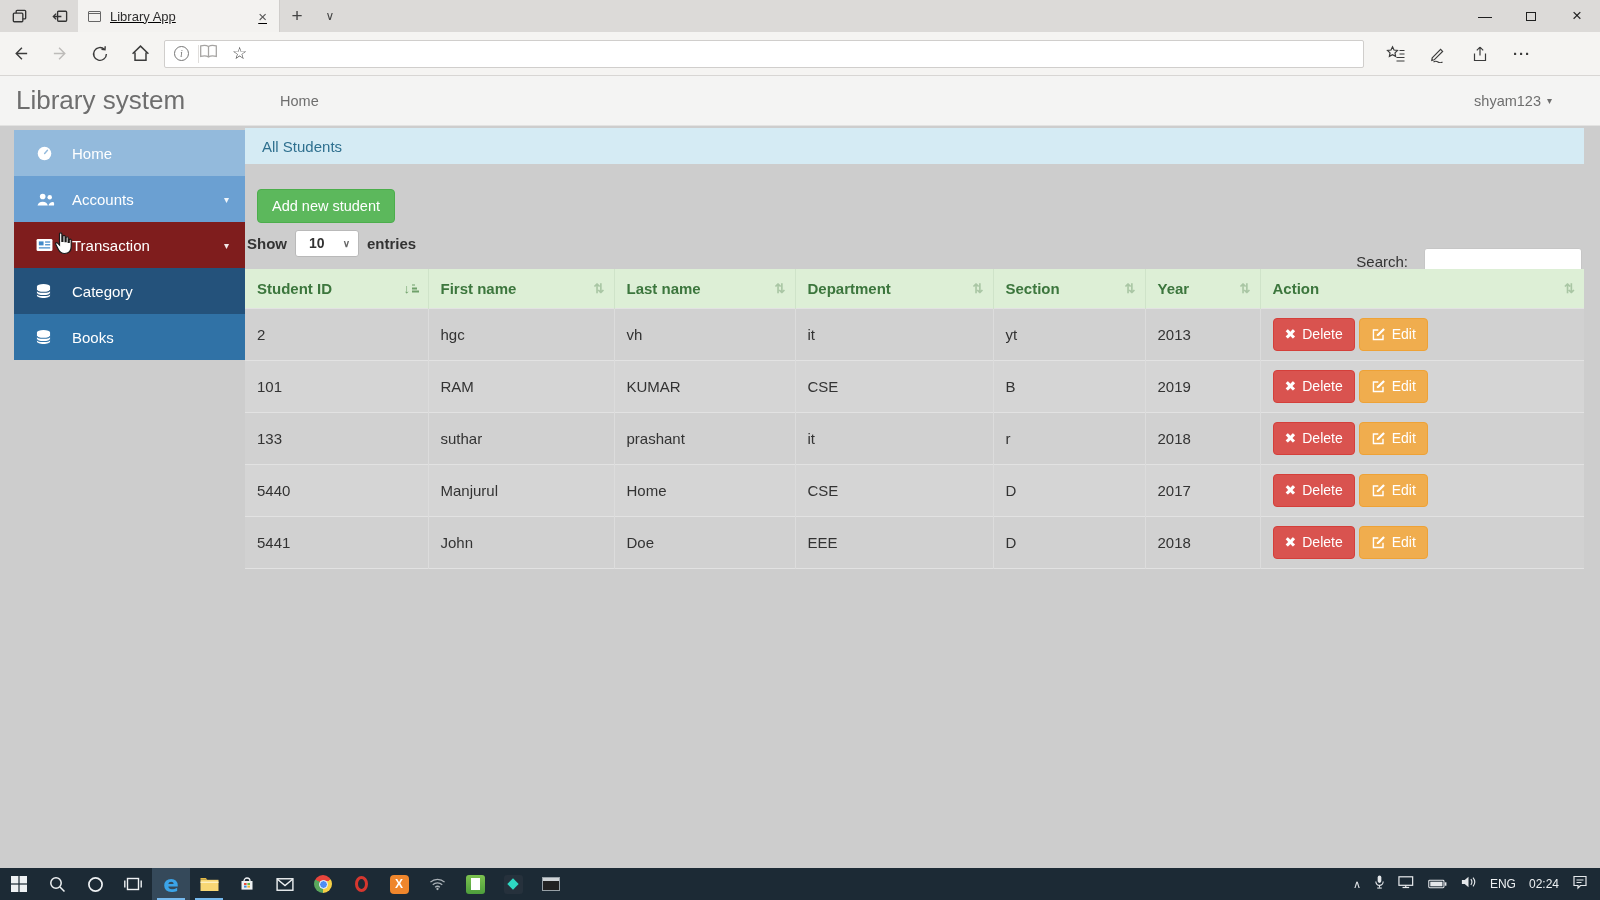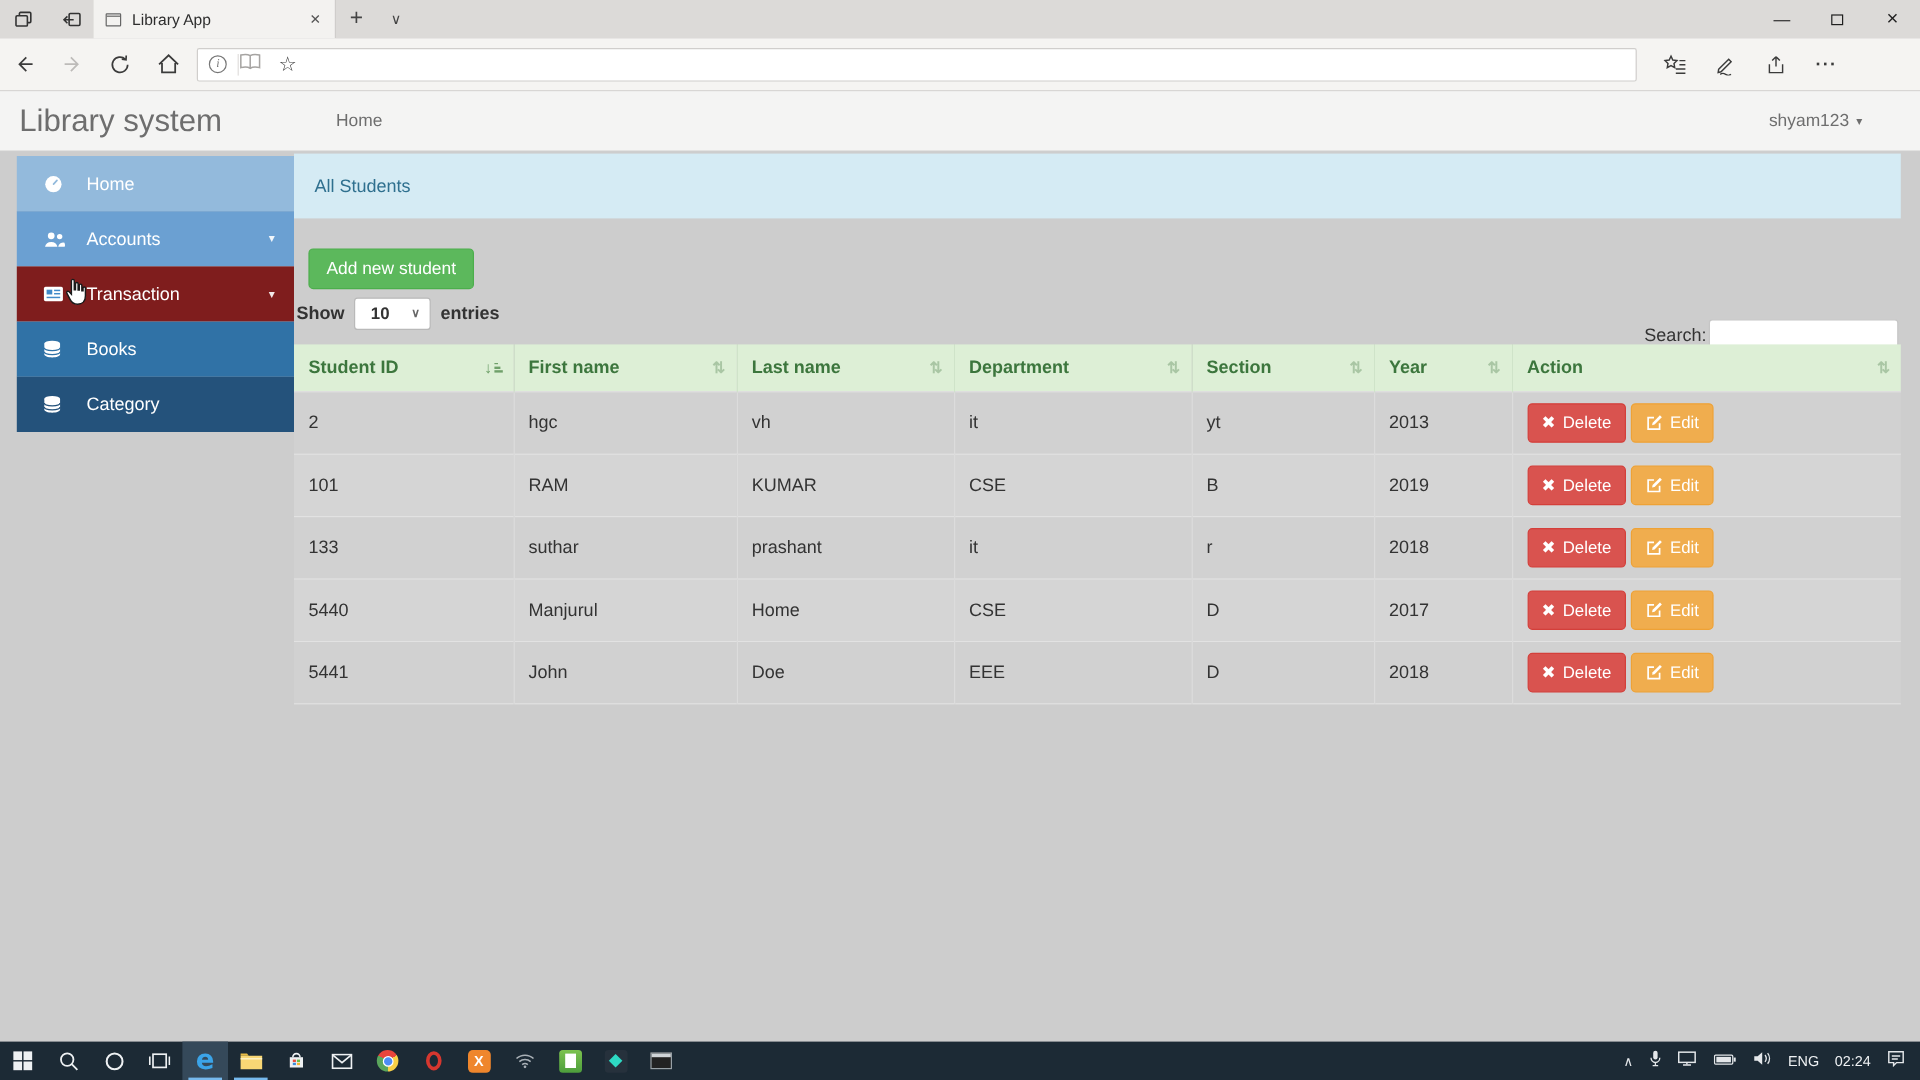--- a/index.html
+++ b/index.html
@@ -6,21 +6,21 @@
   html,body { width:1600px; height:900px; background:#000; }
   .window { position:relative; width:1600px; height:900px; overflow:hidden;
             font-family:"Liberation Sans", sans-serif; background:#cdcdcd; }
 
   
   .titlebar { position:absolute; top:0; left:0; right:0; height:32px;
               background:#dcdad8; display:flex; align-items:stretch; }
   .tb-icons { display:flex; align-items:center; padding:0 6px; gap:14px; }
   .tb-iconbtn { width:26px; height:26px; display:flex; align-items:center; justify-content:center; }
   .tab { width:202px; background:#f3f2f0; display:flex; align-items:center;
-         padding:0 10px; gap:9px; border-right:1px solid #cfcdcb; }
+         padding:0 10px; gap:9px; border-right:1px solid #cfcdcb;text-decoration:underline; }
   .tab-favicon { width:13px; height:11px; border:1.4px solid #666; border-radius:1px; position:relative; flex:none;}
   .tab-favicon::before { content:""; position:absolute; left:0; right:0; top:1.5px; height:1.4px; background:#666; }
   .tab-title { font-size:13px; color:#2e2e2e; flex:1; white-space:nowrap; overflow:hidden; }
   .tab-close { font-size:15px; color:#555; padding:0 2px; line-height:1; }
   .newtab-btn { width:34px; display:flex; align-items:center; justify-content:center;
                 font-size:19px; color:#444; font-weight:300;}
   .tabmenu-btn { width:32px; display:flex; align-items:center; justify-content:center;
                  font-size:12px; color:#444; }
   .tb-spacer { flex:1; }
   .winctl { display:flex; }
@@ -66,31 +66,31 @@
   .sidebar { position:absolute; left:14px; top:4px; width:231px; }
   .side-item { height:46px; display:flex; align-items:center; color:#fff; font-size:15px;
                padding:0 16px 0 22px; position:relative; }
   .side-item .s-ico { width:24px; margin-right:12px; display:flex; align-items:center; flex:none;}
   .side-item .s-caret { position:absolute; right:16px; font-size:10px; color:rgba(255,255,255,.9); }
   .s0 { background:#93badc; } .s1 { background:#6ba0d2; } .s2 { background:#7f1d1d; }
   .s3 { background:#3072a6; } .s4 { background:#24527b; }
 
   
   .panel { position:absolute; left:245px; top:2px; width:1339px; }
-  .panel-heading { height:54px; background:#d5ebf4; color:#2f708f; font-size:15px;
+  .panel-heading { height:36px; background:#d5ebf4; color:#2f708f; font-size:15px;
                    display:flex; align-items:center; padding-left:17px; }
   .add-btn { margin:25px 0 0 12px; display:inline-flex; align-items:center; height:34px;
              background:#5cb85c; border:1px solid #4cae4c; border-radius:4px; color:#fff;
              font-size:14.5px; padding:0 14px; }
   .controls-row { margin-top:6px; height:28px; display:flex; align-items:center; padding:0 2px; }
   .controls-left { display:flex; align-items:center; gap:8px; font-size:15px; color:#333;font-weight:bold; }
   .fake-select { width:64px; height:27px; background:#fff; border:1px solid #b9b9b9; border-radius:3px;
                  display:flex; align-items:center; padding:0 8px 0 13px; font-size:14px; color:#333; }
   .fake-select .chev { margin-left:auto; font-size:10px; color:#666; }
-  .controls-right { margin-left:auto; display:flex; align-items:center; gap:2px;
+  .controls-right { margin-left:auto; display:flex; align-items:center; gap:16px;
                     font-size:15px; color:#333;margin-top:37px; }
   .search-input { width:158px; height:27px; border:1px solid #c6c6c6; border-radius:3px;
                   background:#fff; font-size:14px; padding:0 8px; outline:none;
                   font-family:"Liberation Sans", sans-serif;}
 
   
   table.students { margin-top:12px; width:1339px; border-collapse:collapse; table-layout:fixed; }
   .students th { background:#ddefd6; color:#3c763d; font-size:15px; text-align:left;
                  height:39px; padding:0 10px 0 12px; border-right:1px solid #cfe3c9;
                  position:relative; font-weight:bold; }
@@ -291,39 +291,39 @@
               <rect x=".6" y=".6" width="16.8" height="12.8" rx="1.5" fill="#fff"></rect>
               <rect x="3" y="3.2" width="5" height="4.2" fill="#428ac9"></rect>
               <rect x="9.6" y="3.2" width="5.4" height="1.3" fill="#428ac9"></rect>
               <rect x="9.6" y="6.1" width="5.4" height="1.3" fill="#428ac9"></rect>
               <rect x="3" y="9.4" width="12" height="1.3" fill="#428ac9"></rect>
             </svg>
         </span>
         <span>Transaction</span>
         <span class="s-caret">▾</span>
       </div>
+      <div class="side-item s4">
+        <span class="s-ico">
+          <svg width="15" height="16" viewBox="0 0 16 16">
+              <ellipse cx="8" cy="3" rx="7" ry="2.5" fill="#fff"></ellipse>
+              <path d="M1 3 V12.8 c0 1.4 3.1 2.6 7 2.6 s7 -1.2 7 -2.6 V3z" fill="#fff"></path>
+              <path d="M1 6.8 c0 1.4 3.1 2.5 7 2.5 s7 -1.1 7 -2.5 M1 10.3 c0 1.4 3.1 2.5 7 2.5 s7 -1.1 7 -2.5" stroke="#24527b" stroke-width="1.2" fill="none"></path>
+            </svg>
+        </span>
+        <span>Category</span>
+      </div>
       <div class="side-item s3">
         <span class="s-ico">
           <svg width="15" height="16" viewBox="0 0 16 16">
               <ellipse cx="8" cy="3" rx="7" ry="2.5" fill="#fff"></ellipse>
               <path d="M1 3 V12.8 c0 1.4 3.1 2.6 7 2.6 s7 -1.2 7 -2.6 V3z" fill="#fff"></path>
               <path d="M1 6.8 c0 1.4 3.1 2.5 7 2.5 s7 -1.1 7 -2.5 M1 10.3 c0 1.4 3.1 2.5 7 2.5 s7 -1.1 7 -2.5" stroke="#3072a6" stroke-width="1.2" fill="none"></path>
             </svg>
         </span>
         <span>Books</span>
-      </div>
-      <div class="side-item s4">
-        <span class="s-ico">
-          <svg width="15" height="16" viewBox="0 0 16 16">
-              <ellipse cx="8" cy="3" rx="7" ry="2.5" fill="#fff"></ellipse>
-              <path d="M1 3 V12.8 c0 1.4 3.1 2.6 7 2.6 s7 -1.2 7 -2.6 V3z" fill="#fff"></path>
-              <path d="M1 6.8 c0 1.4 3.1 2.5 7 2.5 s7 -1.1 7 -2.5 M1 10.3 c0 1.4 3.1 2.5 7 2.5 s7 -1.1 7 -2.5" stroke="#24527b" stroke-width="1.2" fill="none"></path>
-            </svg>
-        </span>
-        <span>Category</span>
       </div>
     </div>
 
     <div class="panel">
       <div class="panel-heading">All Students</div>
 
       <button class="add-btn">Add new student</button>
 
       <div class="controls-row">
         <div class="controls-left">

